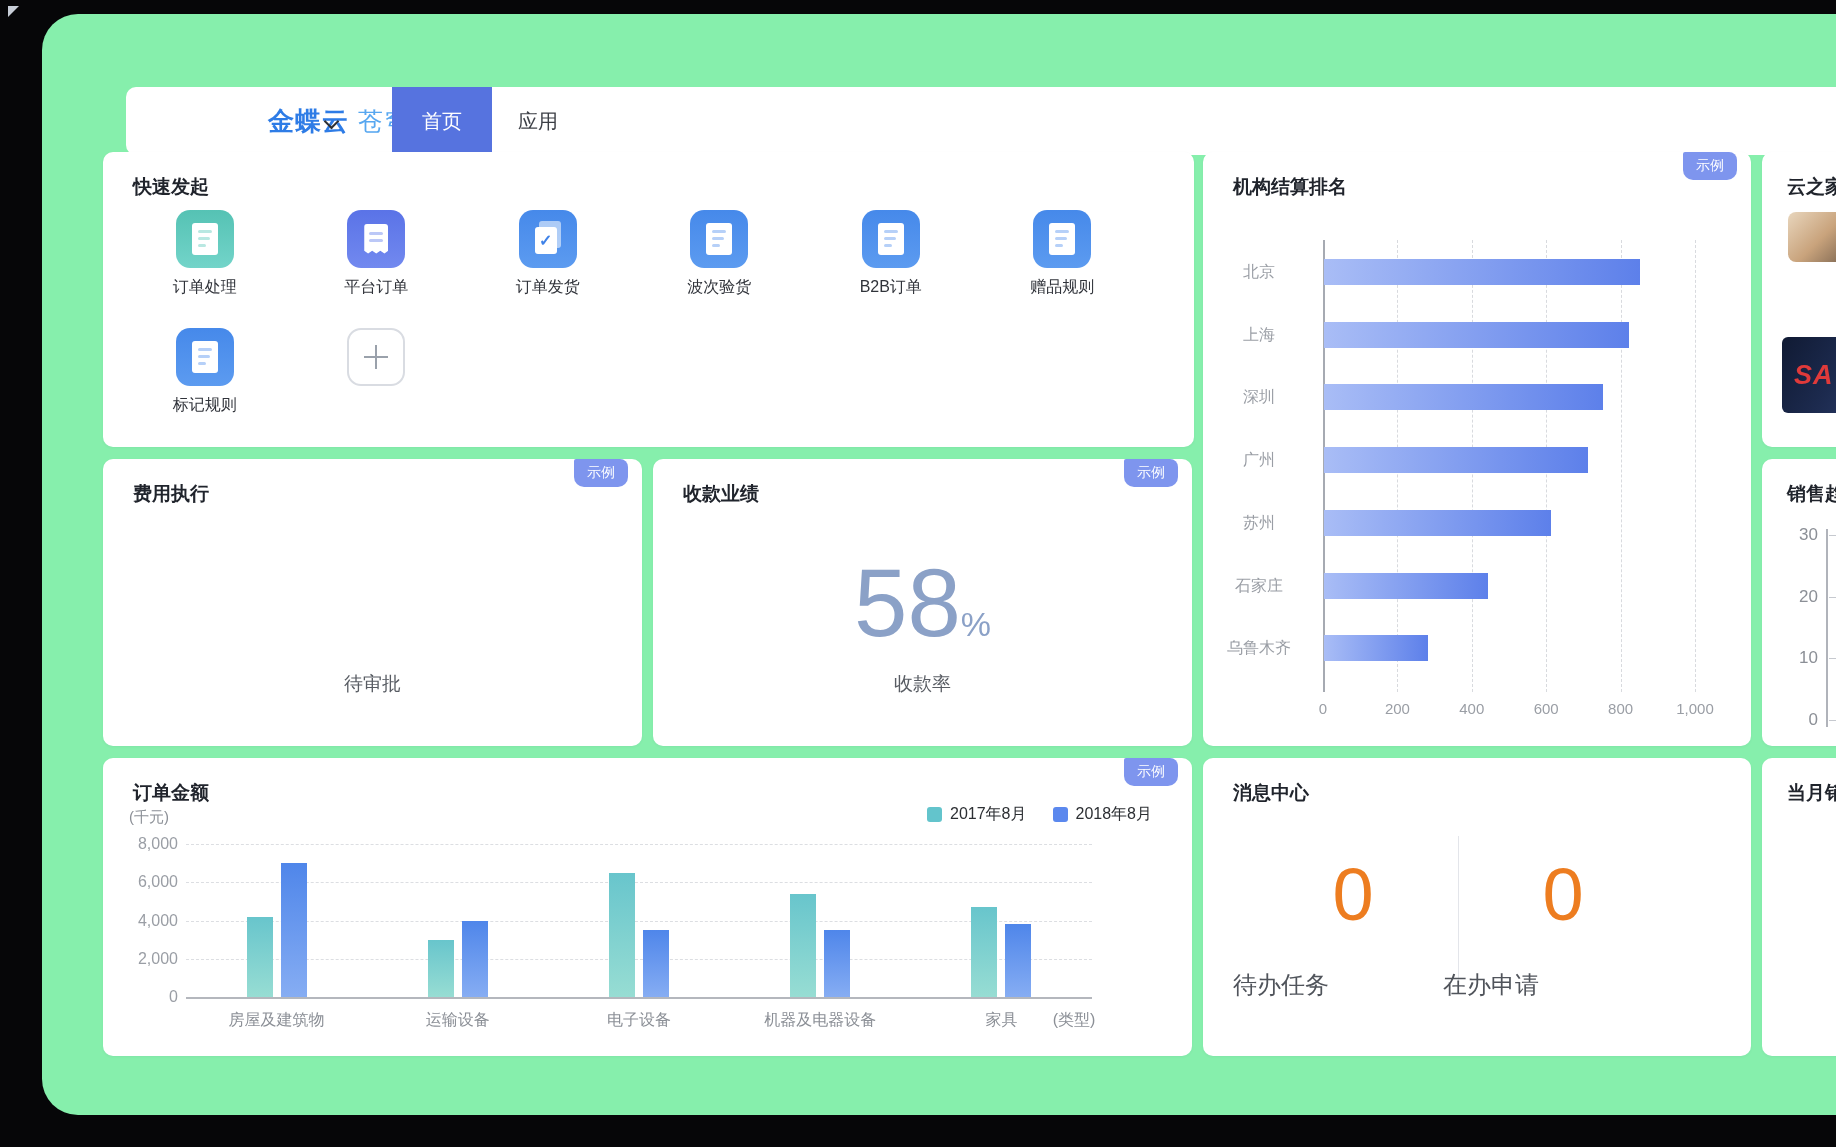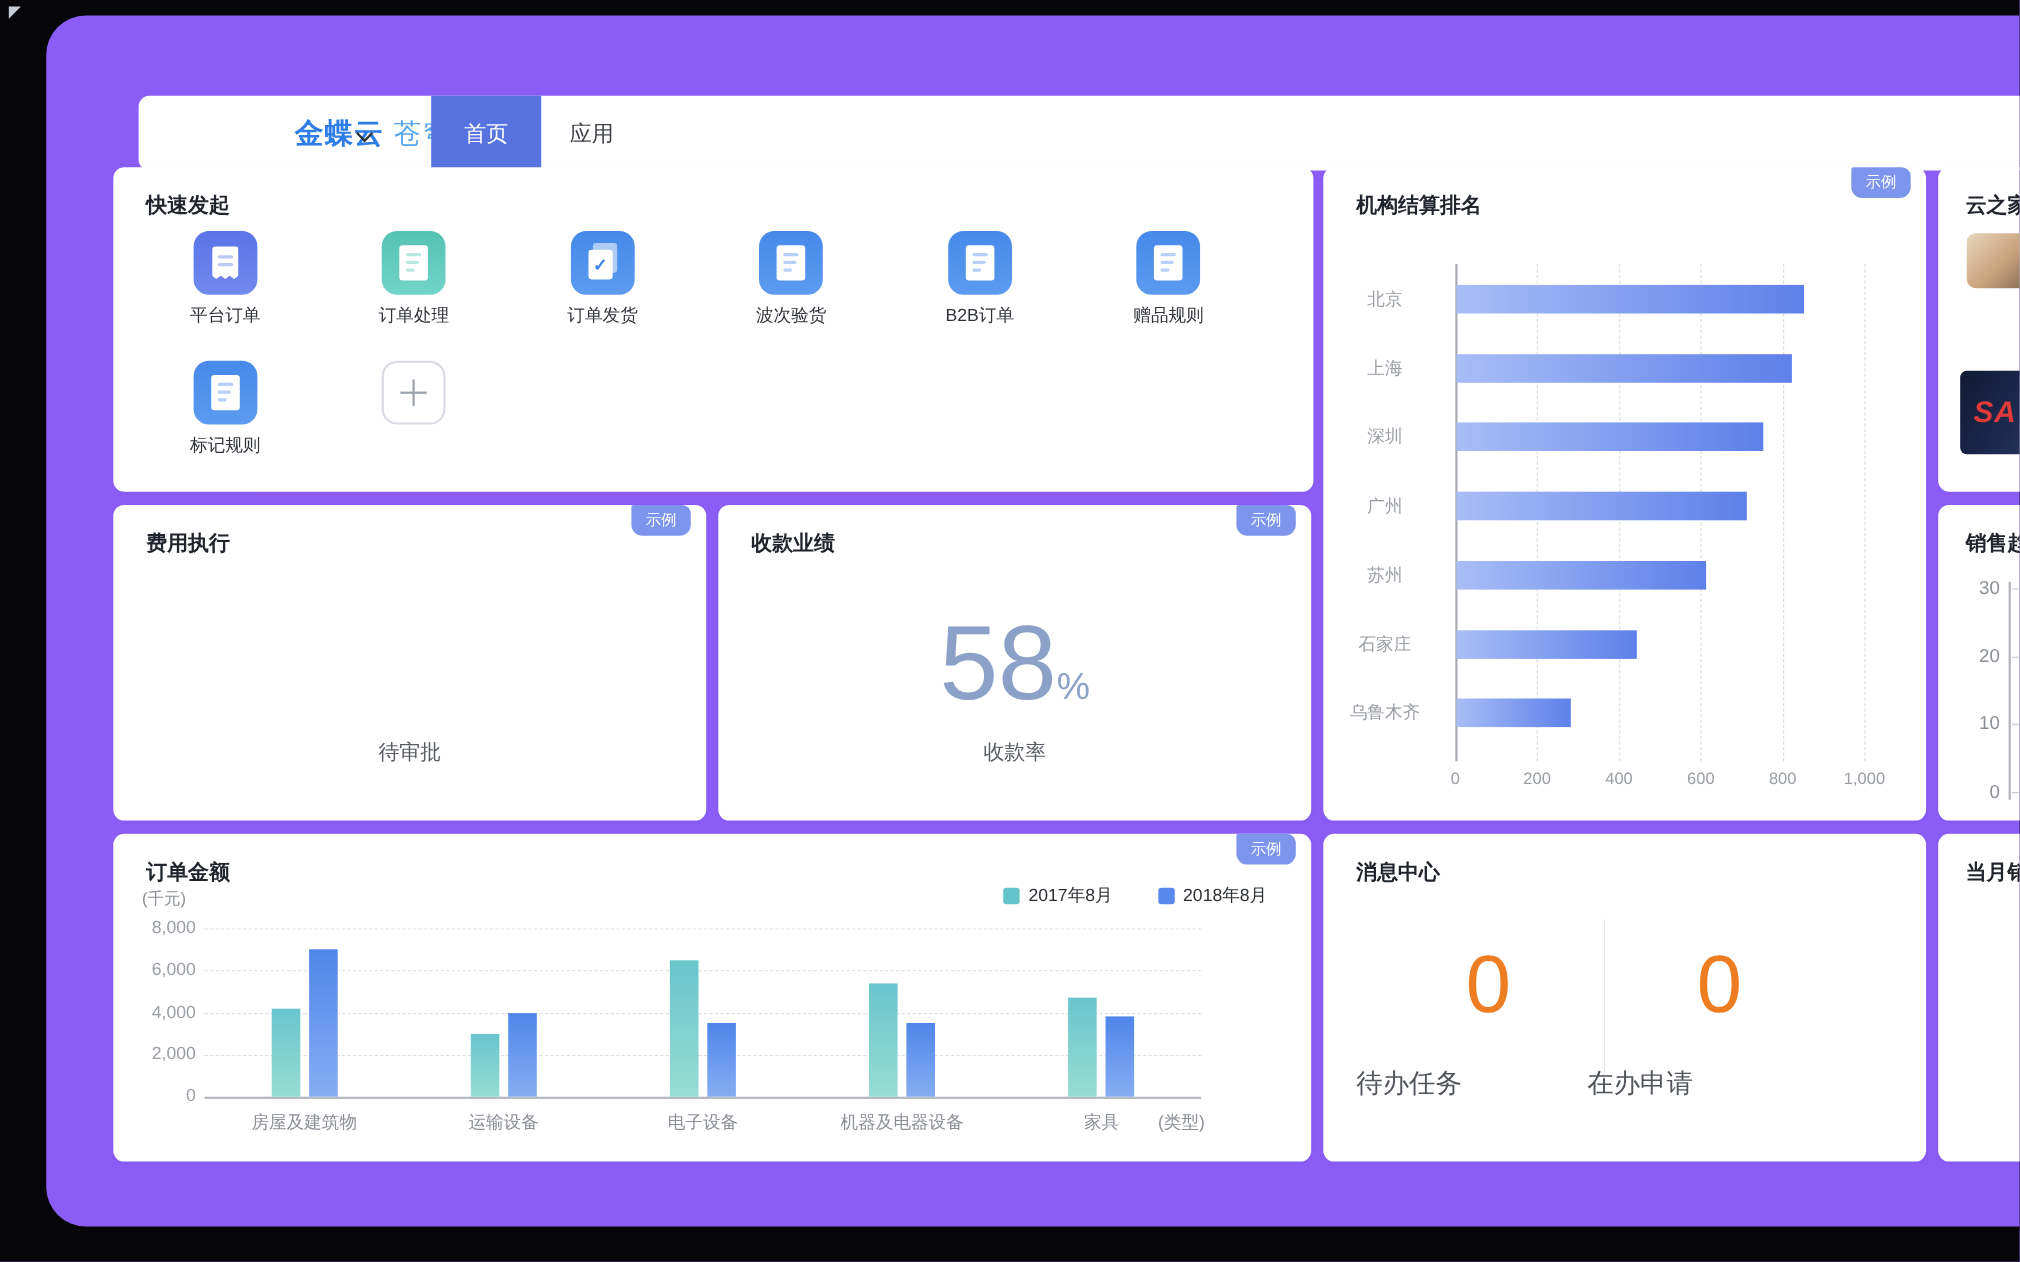--- a/index.html
+++ b/index.html
@@ -5,21 +5,21 @@
   html,body{margin:0;padding:0}
   body{
     position:relative;width:1836px;height:1147px;overflow:hidden;
     background:#060608;font-family:"Liberation Sans",sans-serif;
   }
   
   .cursor-arrow{position:absolute;left:8px;top:6px;width:0;height:0;
     border-top:11px solid #c7cdd7;border-right:11px solid transparent}
   
   .panel{position:absolute;left:42px;top:14px;width:1794px;height:1101px;
-    background:#8b5cf6;border-radius:36px 0 0 36px}
+    background:#86efac;border-radius:36px 0 0 36px}
   
   .header{position:absolute;left:84px;top:73px;width:1752px;height:68px;
     background:#fff;border-radius:10px 0 0 10px}
   .logo-dots{position:absolute;left:100px;top:78px;width:44px;height:58px}
   .logo-dots span{position:absolute;border-radius:50%}
   .brand{position:absolute;left:142px;top:0;height:68px;display:flex;align-items:center}
   .brand .b1{font-size:26px;font-weight:700;color:#2e7ce6;letter-spacing:1px}
   .brand .b2{font-size:25px;font-weight:500;color:#57a7f0;margin-left:9px;letter-spacing:1px}
   .chevron{position:absolute;left:200px;top:29px;width:9px;height:9px;
     border-right:2px solid #2b2e33;border-bottom:2px solid #2b2e33;transform:rotate(45deg)}
@@ -75,21 +75,21 @@
   .hgrid{position:absolute;width:0;border-left:1px dashed #d8dade}
   .hbar-tick{position:absolute;width:70px;text-align:center;font-size:15px;color:#9a9ea5}
   .vplot{position:absolute;border-bottom:2px solid #b4b7bd}
   .vgrid{position:absolute;left:0;right:0;border-top:1px dashed #dcdee2}
   .vbar{position:absolute;bottom:0}
   .vbar.s0{background:linear-gradient(180deg,#68c5cc,#97ddd3)}
   .vbar.s1{background:linear-gradient(180deg,#4f86ea,#86adf3)}
   .ytick{position:absolute;width:75px;text-align:right;font-size:16px;color:#9a9ea5}
   .xtick{position:absolute;text-align:center;font-size:16px;color:#8b8f96;white-space:nowrap}
   .unit-label{position:absolute;left:26px;top:50px;font-size:15px;color:#8b8f96}
-  .legend{position:absolute;right:40px;top:46px;display:flex;gap:41px;align-items:center}
+  .legend{position:absolute;right:40px;top:46px;display:flex;gap:26px;align-items:center}
   .legend .li{display:flex;align-items:center;gap:8px;font-size:16px;color:#2c2f33}
   .legend .sw{width:15px;height:15px;border-radius:3px}
   
   .mc-item{position:absolute;top:100px;width:240px}
   .mc-num{font-size:74px;color:#ed7d20;line-height:1;text-align:center;font-weight:400}
   .mc-label{font-size:24px;color:#50545b;text-align:left;margin-top:37px}
   .mc-divider{position:absolute;left:255px;top:78px;width:1px;height:148px;background:#e3e5ea}
   
   .thumb1{position:absolute;left:26px;top:60px;width:120px;height:50px;border-radius:8px;cursor:pointer;
     background:linear-gradient(135deg,#e8d6bd 0%,#c9a37c 35%,#6e5a48 70%,#3e3430 100%)}
@@ -122,37 +122,37 @@
     <div class="tabs" id="tabs">
         <div class="tab active" style="width: 100px;">首页</div>
         <div class="tab" style="width: 92px;">应用</div>
       </div>
   </div>
 
   <div class="card" style="left:61px;top:138px;width:1091px;height:295px">
     <div class="card-title">快速发起</div>
     <div class="ql-grid" id="ql-grid">
         <div class="ql-cell">
+          <div class="app-icon style-teal">
+            <div class="g-doc">
+              <i></i>
+              <i></i>
+              <i></i>
+            </div>
+          </div>
+          <div class="ql-label">订单处理</div>
+        </div>
+        <div class="ql-cell">
           <div class="app-icon style-indigo">
             <div class="g-receipt">
               <i></i>
               <i></i>
             </div>
           </div>
           <div class="ql-label">平台订单</div>
-        </div>
-        <div class="ql-cell">
-          <div class="app-icon style-teal">
-            <div class="g-doc">
-              <i></i>
-              <i></i>
-              <i></i>
-            </div>
-          </div>
-          <div class="ql-label">订单处理</div>
         </div>
         <div class="ql-cell">
           <div class="app-icon style-blue">
             <div class="g-checkdoc">
               <div class="back"></div>
               <div class="front">✓</div>
             </div>
           </div>
           <div class="ql-label">订单发货</div>
         </div>

